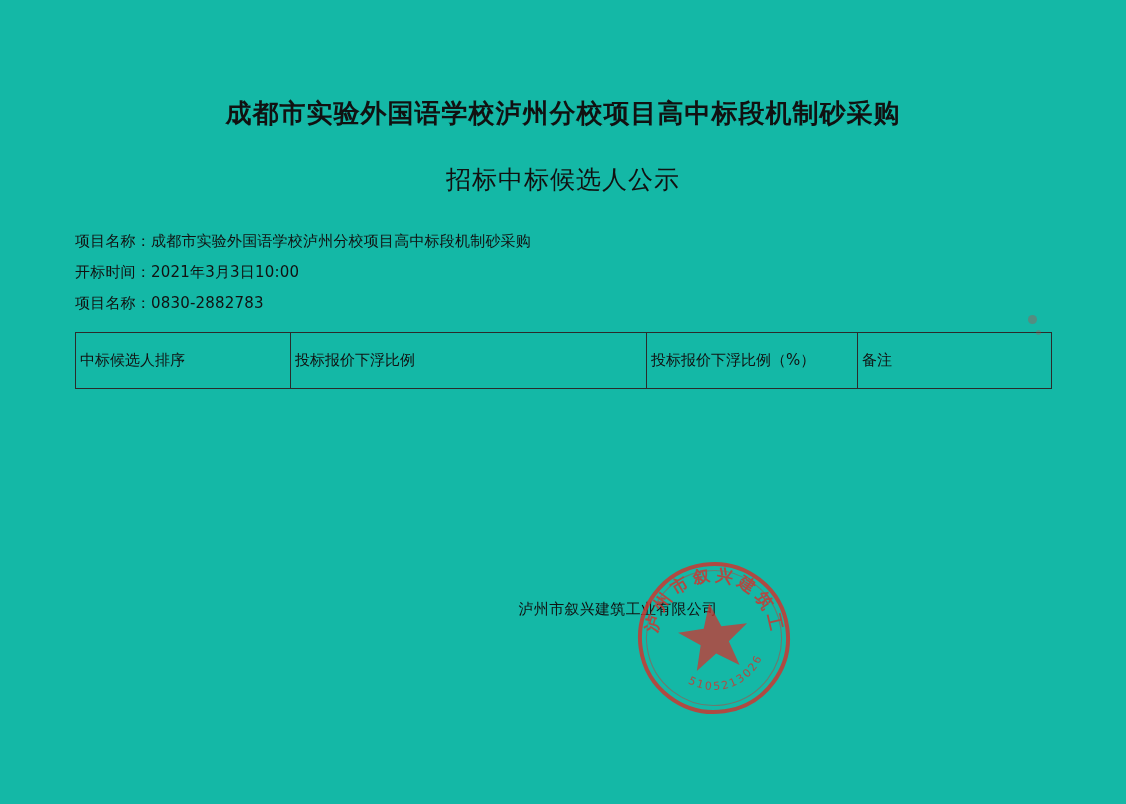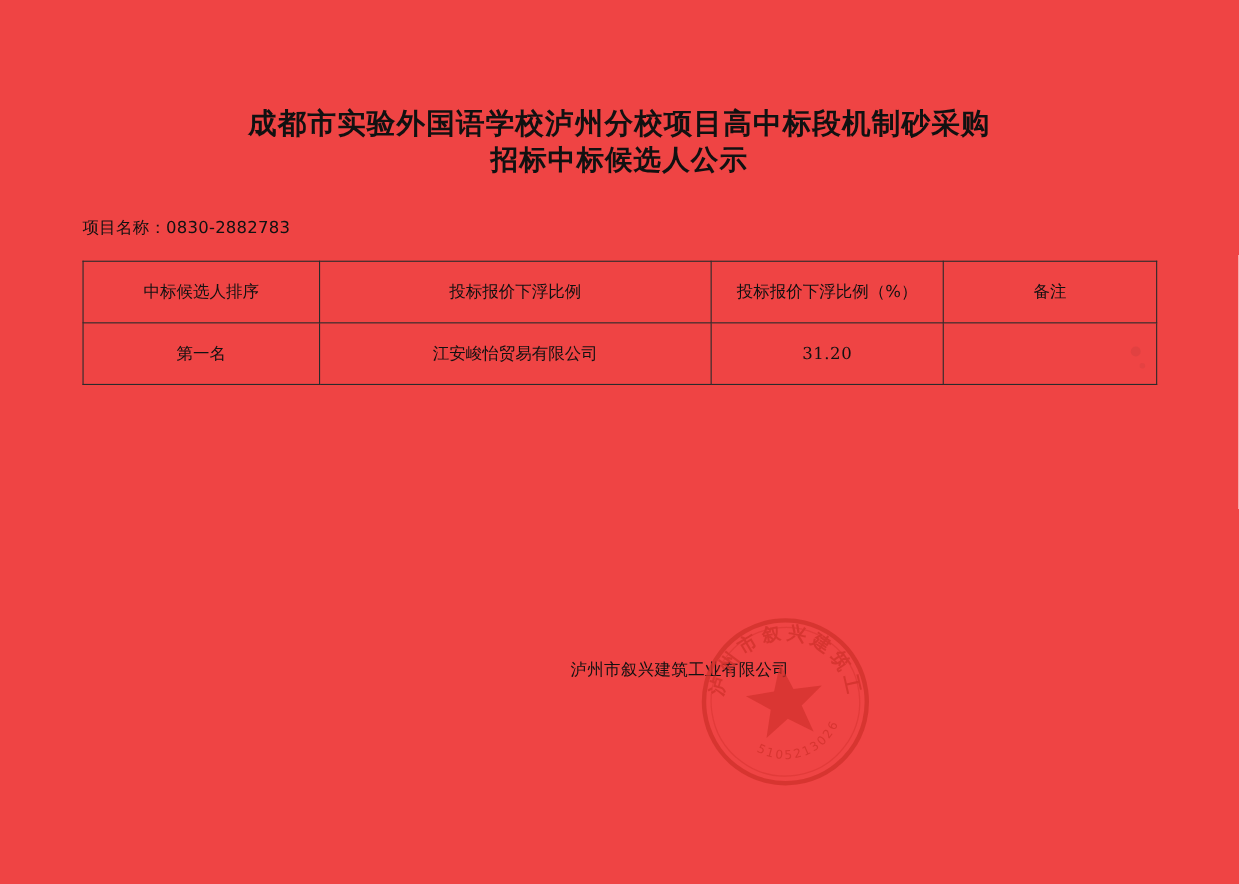--- a/index.html
+++ b/index.html
@@ -11,39 +11,40 @@
     width: 1126px;
     height: 804px;
     position: relative;
     font-family: "DejaVu Sans", "Liberation Sans", sans-serif;
     color: #1a1a1a;
     overflow: hidden;
   }
   .page {
     position: absolute;
     inset: 0;
-    background: #ef4444;
+    background: #14b8a6;
   }
 
   
   .title-block {
     margin-top: 98px;
     text-align: center;
   }
   .title-line-1 {
     font-size: 26px;
     font-weight: bold;
     letter-spacing: 1px;
     line-height: 1.2;
     color: #111;
   }
   .title-line-2 {
     font-size: 25px;
-    font-weight: bold;
+    font-weight: normal;
     letter-spacing: 1px;
+    margin-top: 34px;
     color: #111;
   }
 
   
   .meta {
     margin: 30px 0 0 75px;
     font-size: 15px;
     line-height: 2.05;
     color: #111;
   }
@@ -63,21 +64,21 @@
     width: 976px;
   }
   table.bid-table {
     border-collapse: collapse;
     width: 100%;
     table-layout: fixed;
   }
   table.bid-table th,
   table.bid-table td {
     border: 1px solid #2b2b2b;
-    text-align: center;
+    text-align: left;
     font-weight: normal;
     font-size: 15px;
     color: #111;
     height: 55px;
     padding: 0 4px;
     vertical-align: middle;
   }
   table.bid-table th {
     font-size: 15px;
   }
@@ -147,20 +148,26 @@
 <body>
 
 <div class="page">
 
   <div class="title-block">
     <div class="title-line-1">成都市实验外国语学校泸州分校项目高中标段机制砂采购</div>
     <div class="title-line-2">招标中标候选人公示</div>
   </div>
 
   <div class="meta">
+    <div class="meta-row">
+      <span class="meta-label">项目名称：</span><span class="meta-value">成都市实验外国语学校泸州分校项目高中标段机制砂采购</span>
+    </div>
+    <div class="meta-row">
+      <span class="meta-label">开标时间：</span><span class="meta-value">2021年3月3日10:00</span>
+    </div>
     <div class="meta-row">
       <span class="meta-label">项目名称：</span><span class="meta-value">0830-2882783</span>
     </div>
   </div>
 
   <div class="table-wrap">
     <table class="bid-table">
       <colgroup>
         <col class="col-rank">
         <col class="col-name">
@@ -169,26 +176,20 @@
       </colgroup>
       <thead>
         <tr>
           <th>中标候选人排序</th>
           <th>投标报价下浮比例</th>
           <th>投标报价下浮比例（%）</th>
           <th>备注</th>
         </tr>
       </thead>
       <tbody>
-        <tr>
-          <td>第一名</td>
-          <td>江安峻怡贸易有限公司</td>
-          <td class="num">31.20</td>
-          <td></td>
-        </tr>
       </tbody>
     </table>
   </div>
 
   <div class="sign-area">
     <div class="sign-inner">
       <div class="sign-line">泸州市叙兴建筑工业有限公司</div>
     </div>
   </div>
 

